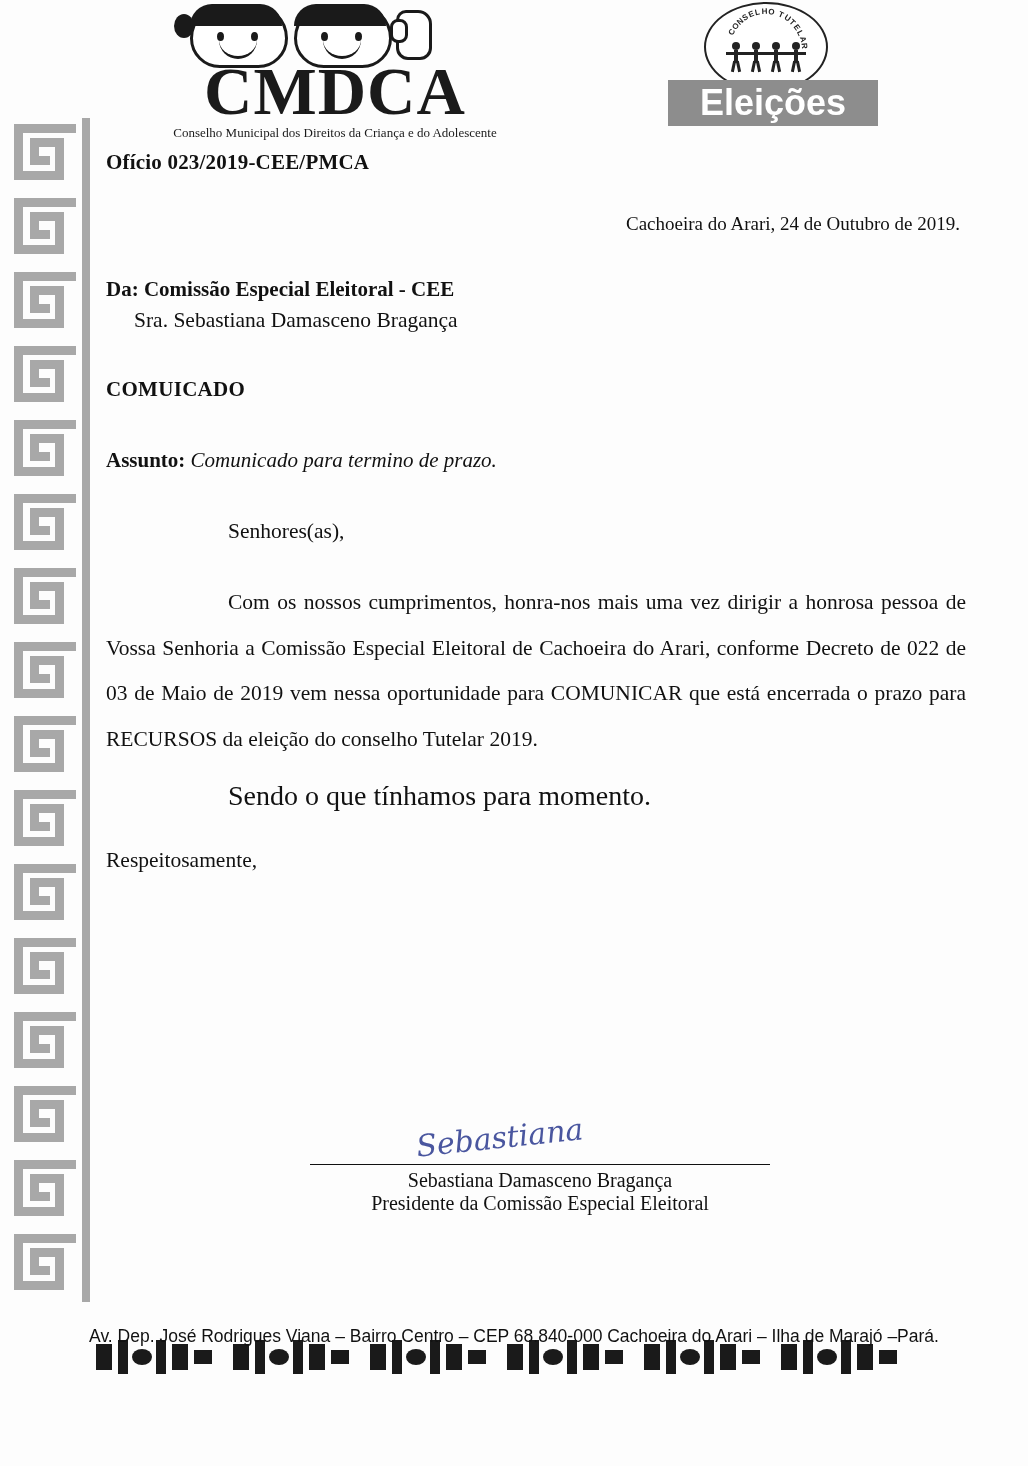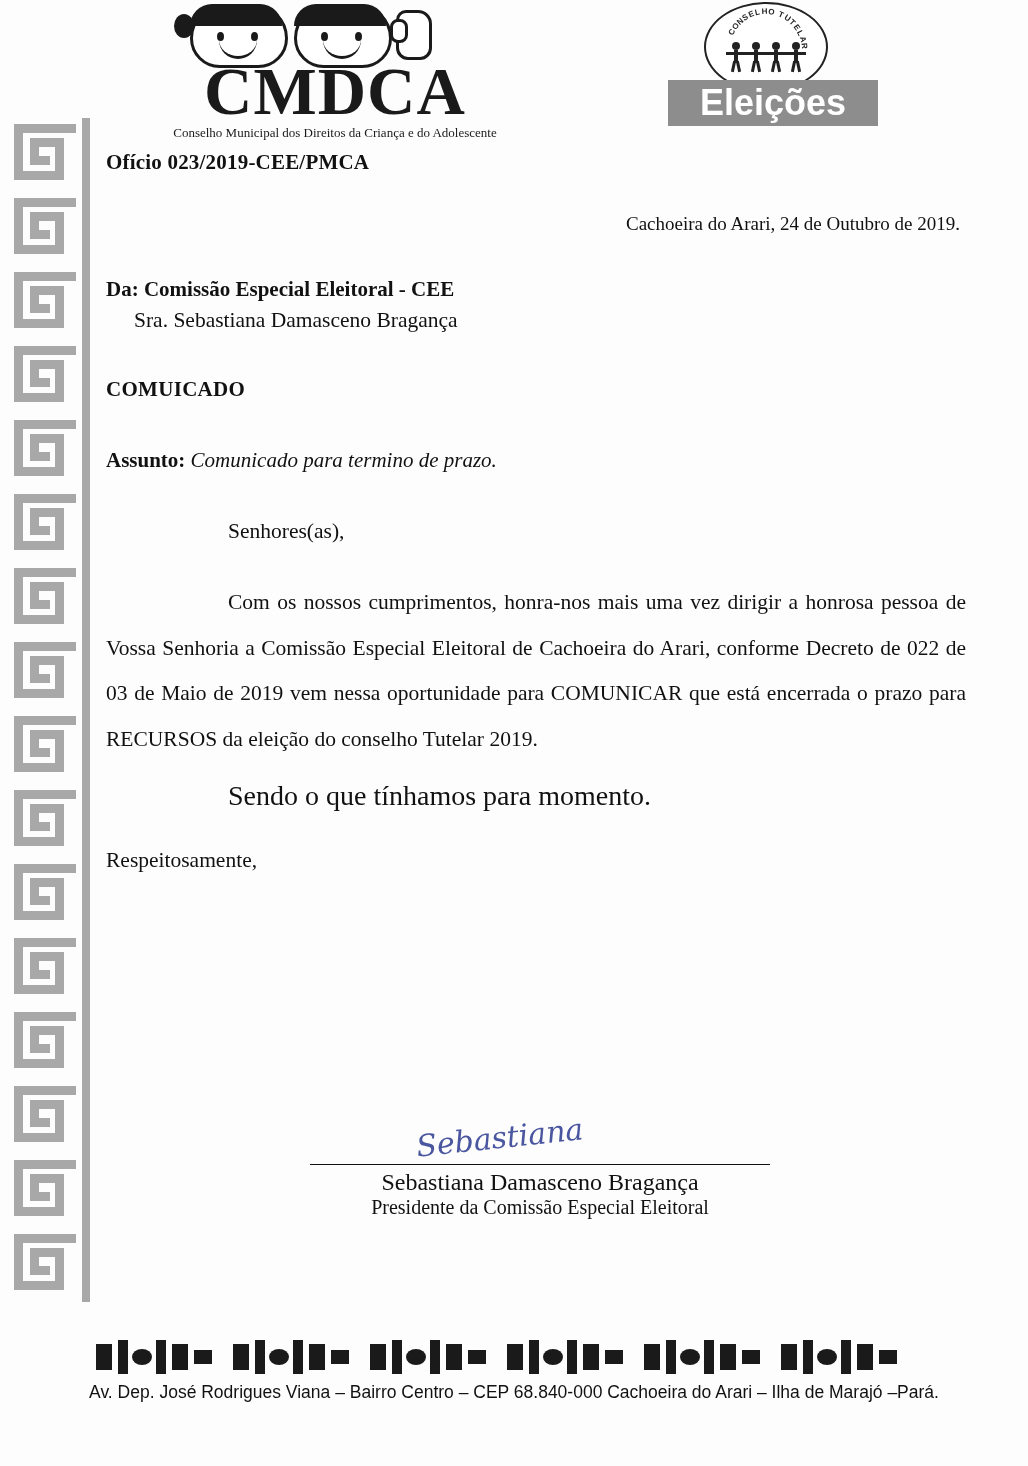--- a/index.html
+++ b/index.html
@@ -348,21 +348,21 @@
     transform: rotate(-6deg);
     opacity: 0.85;
     white-space: nowrap;
   }
   .sign-line {
     border-top: 1.5px solid #111;
     width: 460px;
     margin: 26px 0 4px 0;
   }
   .sign-name {
-    font-size: 24px;
+    font-size: 20px;
     font-family: Liberation Serif, serif;
   }
   .sign-role {
     font-size: 20px;
   }
 
   
   .footer-pattern {
     position: absolute;
     left: 96px;
@@ -384,21 +384,21 @@
   .fu1 { left: 0;   top: 4px;  width: 16px; height: 26px; }
   .fu2 { left: 22px;top: 0px;  width: 10px; height: 34px; }
   .fu3 { left: 36px;top: 9px;  width: 20px; height: 16px; border-radius: 50%; }
   .fu4 { left: 60px;top: 0px;  width: 10px; height: 34px; }
   .fu5 { left: 76px;top: 4px;  width: 16px; height: 26px; }
   .fu6 { left: 98px;top: 10px; width: 18px; height: 14px; }
 
   .footer-text {
     position: absolute;
     left: 0;
-    top: 1382px;
+    top: 1326px;
     width: 1028px;
     text-align: center;
     font-family: "Liberation Sans", sans-serif;
     font-size: 17.5px;
     color: #111;
   }
 </style>
 </head>
 <body>
 

